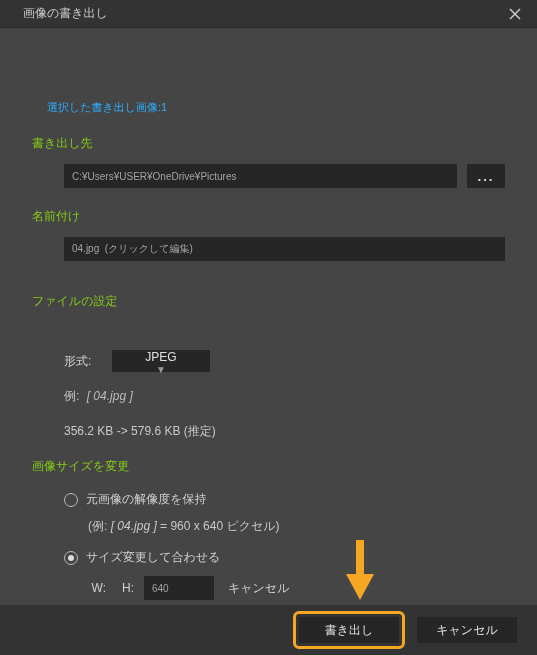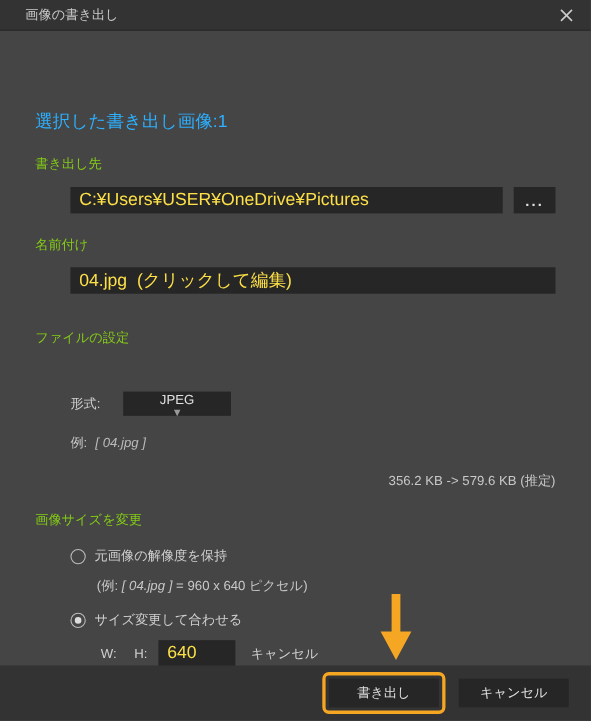--- a/index.html
+++ b/index.html
@@ -30,40 +30,41 @@
     justify-content: center;
     color: #ccc;
     cursor: pointer;
   }
   .close svg { stroke: #ccc; stroke-width: 1.5; }
   .content {
     padding: 72px 32px 0 32px;
   }
   .selected-header {
     color: #2cb0ff;
-    font-size: 16px;
+    font-size: 11px;
     margin-bottom: 20px;
+    margin-left: 15px;
   }
   .section-label {
     color: #84cc16;
     margin-bottom: 12px;
   }
   .row-path {
     display: flex;
     gap: 10px;
     padding-left: 32px;
     margin-bottom: 20px;
   }
   .text-field {
     background: #262626;
     border: none;
-    color: #fde047;
+    color: #a3a3a3;
     height: 24px;
     padding: 0 8px;
-    font-size: 16px;
+    font-size: 10px;
     font-family: inherit;
   }
   .row-path .text-field { flex: 1; }
   .browse-btn {
     width: 38px;
     height: 24px;
     background: #262626;
     border: none;
     color: #e0e0e0;
     display: flex;
@@ -106,21 +107,20 @@
     padding-left: 32px;
     margin-bottom: 18px;
     font-style: italic;
     color: #bbb;
   }
   .example-row .ex-lbl { font-style: normal; color: #c8c8c8; margin-right: 4px; }
   .size-row {
     padding-left: 32px;
     margin-bottom: 18px;
     color: #c8c8c8;
-    text-align: right;
   }
   .resize-section-label { margin-bottom: 16px; }
   .radio-row {
     display: flex;
     align-items: center;
     gap: 8px;
     padding-left: 32px;
     margin-bottom: 10px;
     cursor: pointer;
   }

